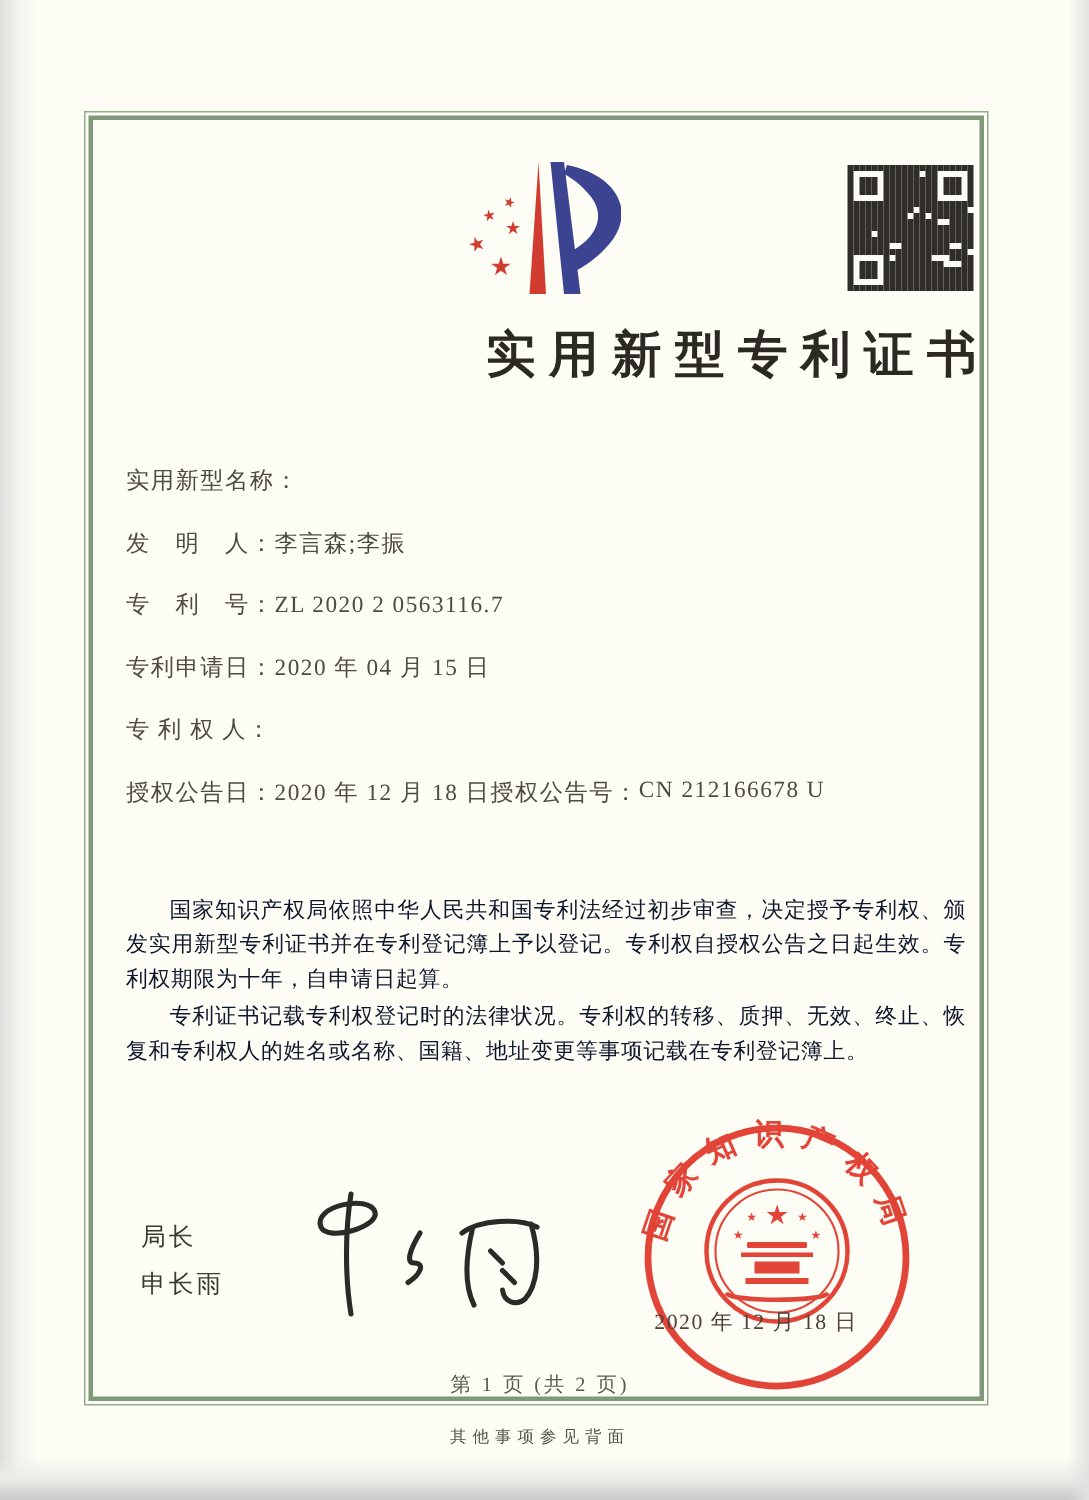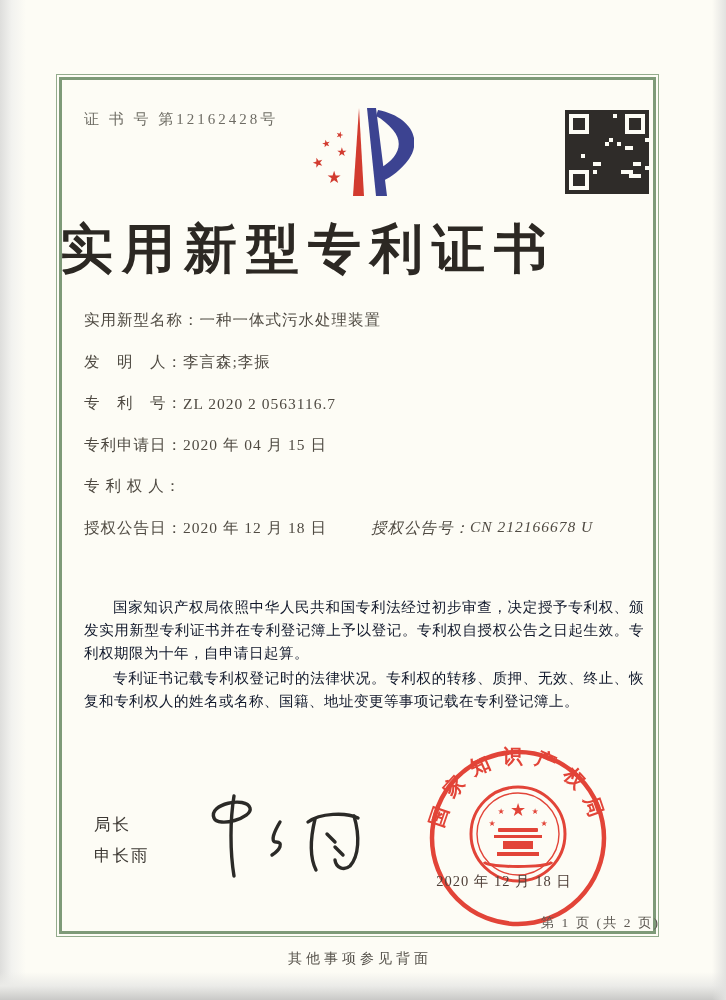--- a/index.html
+++ b/index.html
@@ -12,47 +12,46 @@
   .edge-right{position:absolute;right:0;top:0;width:14px;height:100%;
     background:linear-gradient(270deg,#e2e2e0,rgba(255,255,255,0));}
   .frame-outer{position:absolute;left:56px;top:74px;width:601px;height:861px;
     border:1px solid #93ab8c;}
   .frame-inner{position:absolute;left:2px;top:2px;right:2px;bottom:2px;border:3px solid #7e9a78;}
   .cert-no{position:absolute;left:84px;top:110px;font-size:15px;letter-spacing:3px;color:#6e6c64;}
   .logo{position:absolute;left:296px;top:104px;width:118px;height:98px;}
   .qr{position:absolute;left:565px;top:110px;width:84px;height:84px;}
   .qr-grid{display:grid;grid-template-columns:repeat(21,4px);grid-auto-rows:4px;}
   .qr-grid .on{background:#2f2c29;}
-  .title{position:absolute;left:60px;top:214px;width:600px;text-align:left;
-    font-size:53px;font-weight:bold;letter-spacing:9px;color:#2c2823;}
+  .title{position:absolute;left:60px;top:214px;width:600px;text-align:right;
+    font-size:33px;font-weight:bold;letter-spacing:9px;color:#2c2823;}
   .rows{position:absolute;left:84px;top:300px;width:560px;color:#4f4a42;font-size:15.5px;letter-spacing:1px;}
   .row{height:41.5px;display:flex;align-items:center;text-align:center;}
   .row .lbl{white-space:pre;}
-  .pair2{margin-left:44px;display:flex;font-style:italic;}
+  .pair2{display:flex;}
   .paras{position:absolute;left:84px;top:596px;width:560px;color:#0f172a;
     font-size:14.5px;line-height:23px;text-align:justify;}
   .paras p{margin:0 0 2px 0;text-indent:2em;letter-spacing:0.5px;}
   .officer{position:absolute;left:94px;top:810px;font-size:16.5px;color:#3c3833;line-height:31px;letter-spacing:2px;font-family:Liberation Mono, monospace;}
   .signature{position:absolute;left:196px;top:790px;width:188px;height:90px;}
   .seal{position:absolute;left:426px;top:746px;width:184px;height:184px;opacity:0.93;}
-  .page-num{position:absolute;left:60px;top:914px;width:600px;text-align:right;
+  .page-num{position:absolute;left:60px;top:914px;width:600px;text-align:center;
     font-size:13.5px;letter-spacing:2px;color:#5c5852;}
   .back-note{position:absolute;left:60px;top:950px;width:600px;text-align:center;
-    font-size:14px;letter-spacing:4px;color:#56524b;}
+    font-size:11px;letter-spacing:4px;color:#56524b;}
 </style>
 </head>
 <body>
 
 <div class="scan">
 
   <div class="frame-outer">
     <div class="frame-inner"></div>
   </div>
 
-  <div class="cert-no">证 书 号 第12162428号</div>
 
   <svg class="logo" viewBox="0 0 118 98" xmlns="http://www.w3.org/2000/svg">
     <polygon points="57,92 63,4 68,92" fill="#d23b2f"></polygon>
     <polygon points="71,4 80,4 91,92 80,92" fill="#3c4391"></polygon>
     <path d="M82,6 C113,12 127,34 113,55 C105,66 95,73 87,77 L84,64 C101,55 109,40 97,26 C92,20 86,15 80,12 Z" fill="#3c4391"></path>
     <text x="44" y="34" font-size="9" fill="#d23b2f" text-anchor="middle" transform="rotate(18 44 30)">★</text>
     <text x="30" y="43" font-size="10" fill="#d23b2f" text-anchor="middle" transform="rotate(-12 30 39)">★</text>
     <text x="46" y="52" font-size="12" fill="#d23b2f" text-anchor="middle">★</text>
     <text x="22" y="63" font-size="13" fill="#d23b2f" text-anchor="middle" transform="rotate(-18 22 59)">★</text>
     <text x="38" y="79" font-size="17" fill="#d23b2f" text-anchor="middle">★</text>
@@ -502,21 +501,20 @@
         <div class="on"></div>
         <div class="on"></div>
       </div>
   </div>
 
   <div class="title">实用新型专利证书</div>
 
   <div class="rows">
     <div class="row">
       <span class="lbl">实用新型名称：</span>
-      <span class="val">一种一体式污水处理装置</span>
     </div>
     <div class="row">
       <span class="lbl">发　明　人：</span>
       <span class="val">李言森;李振</span>
     </div>
     <div class="row">
       <span class="lbl">专　利　号：</span>
       <span class="val">ZL 2020 2 0563116.7</span>
     </div>
     <div class="row">

